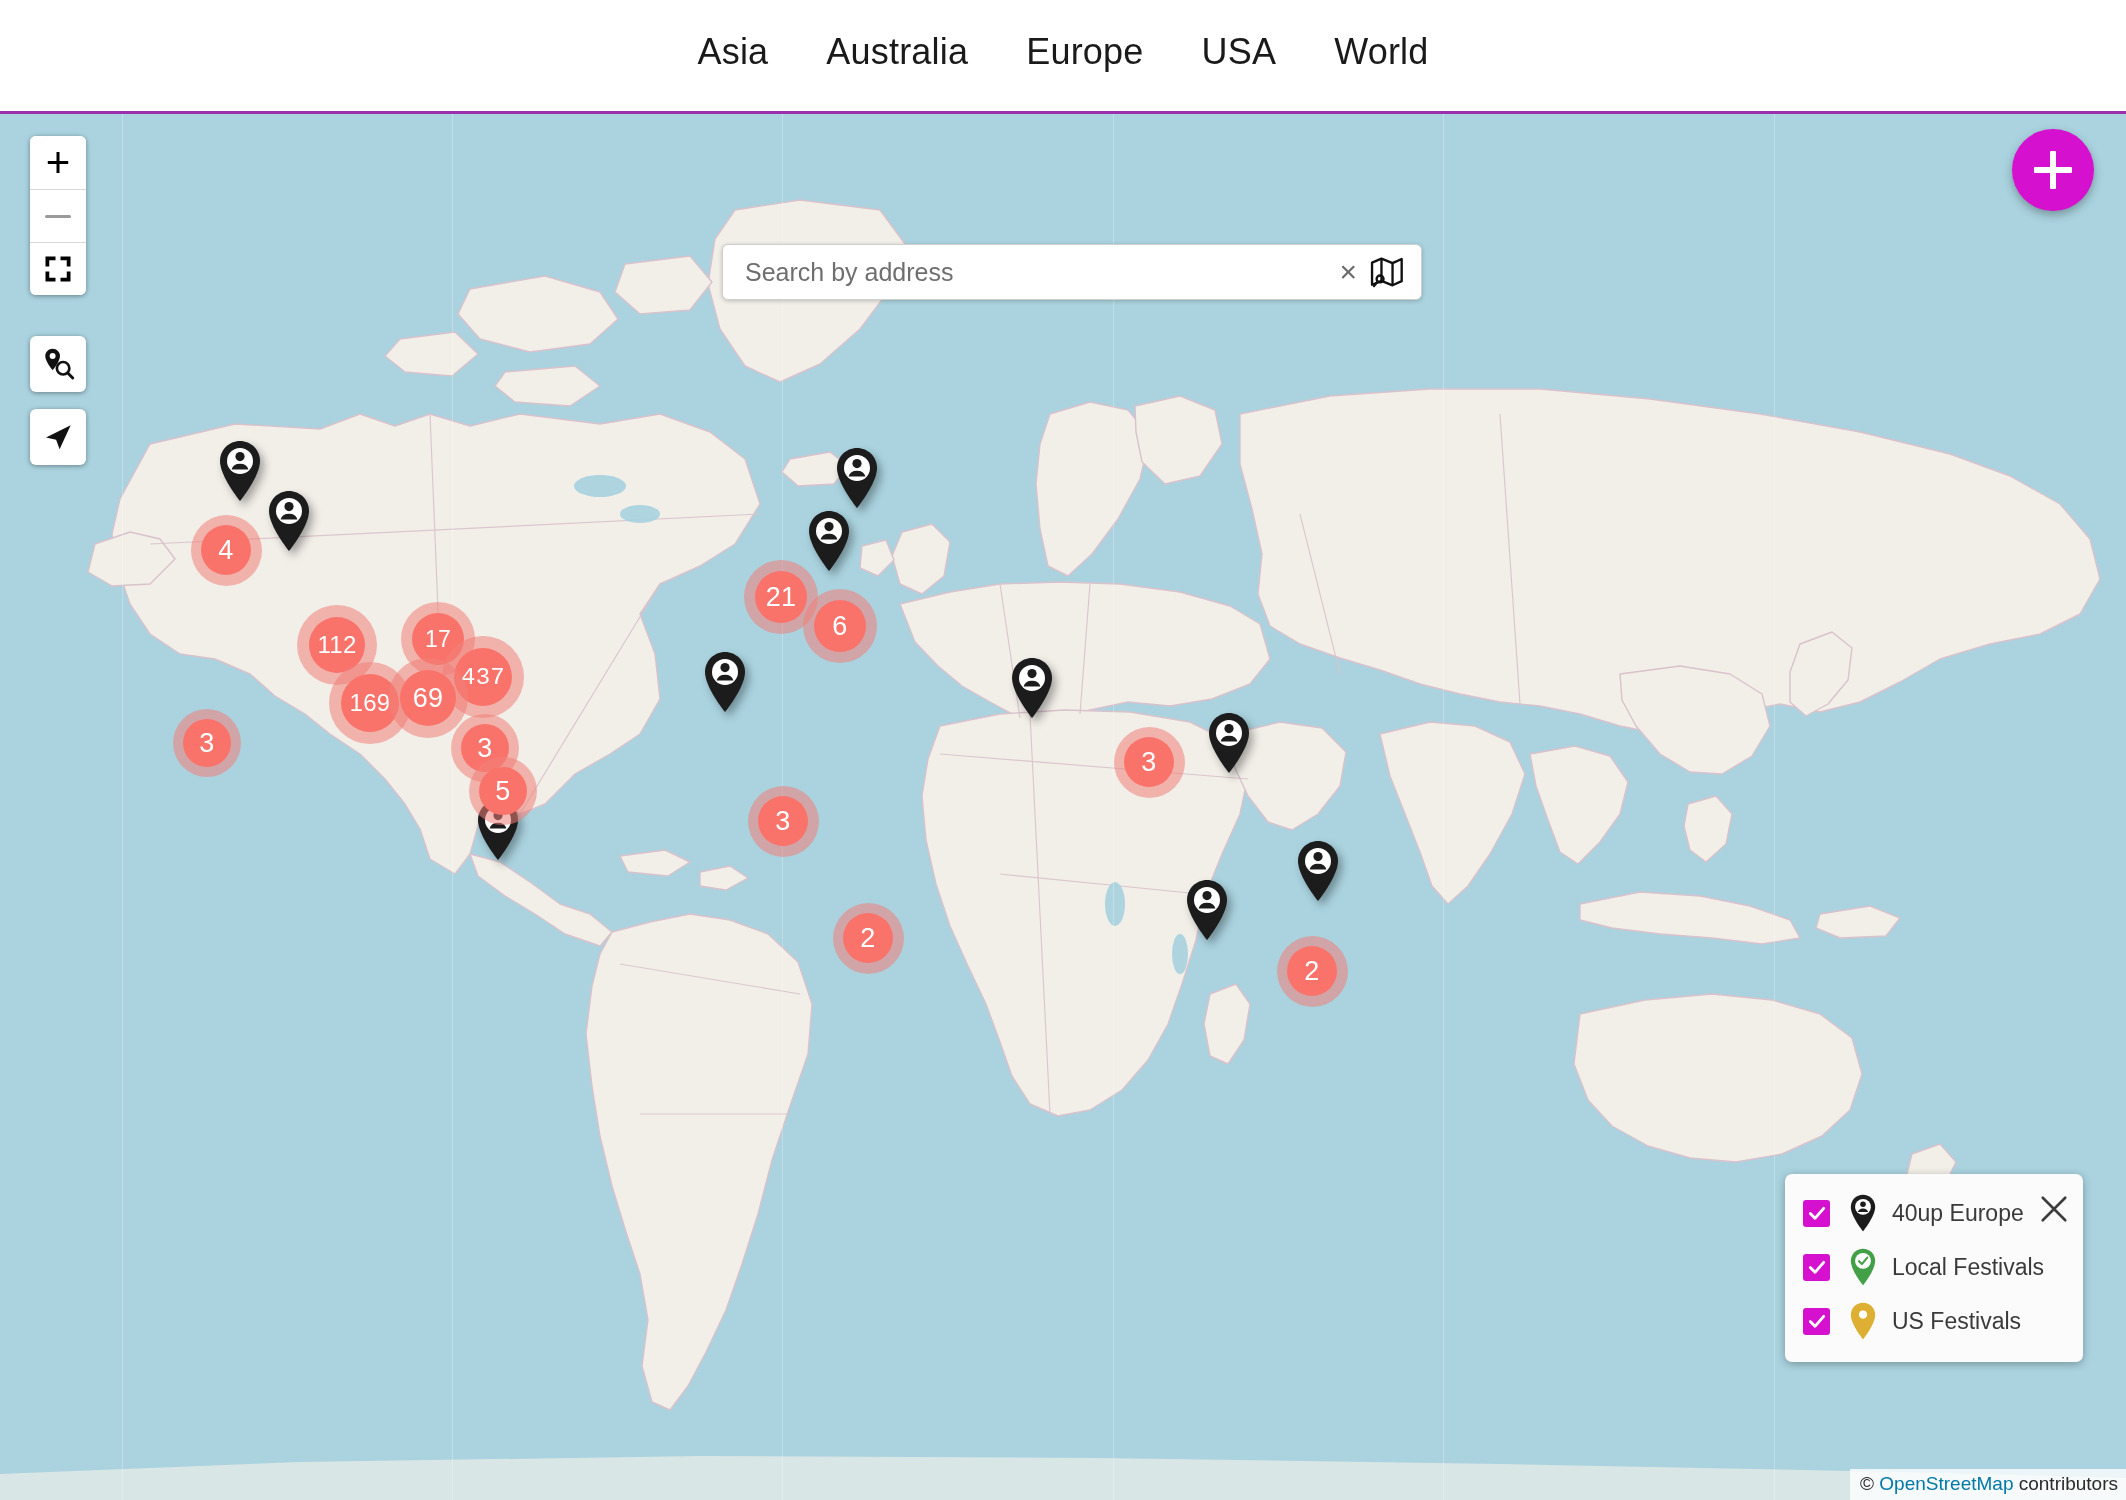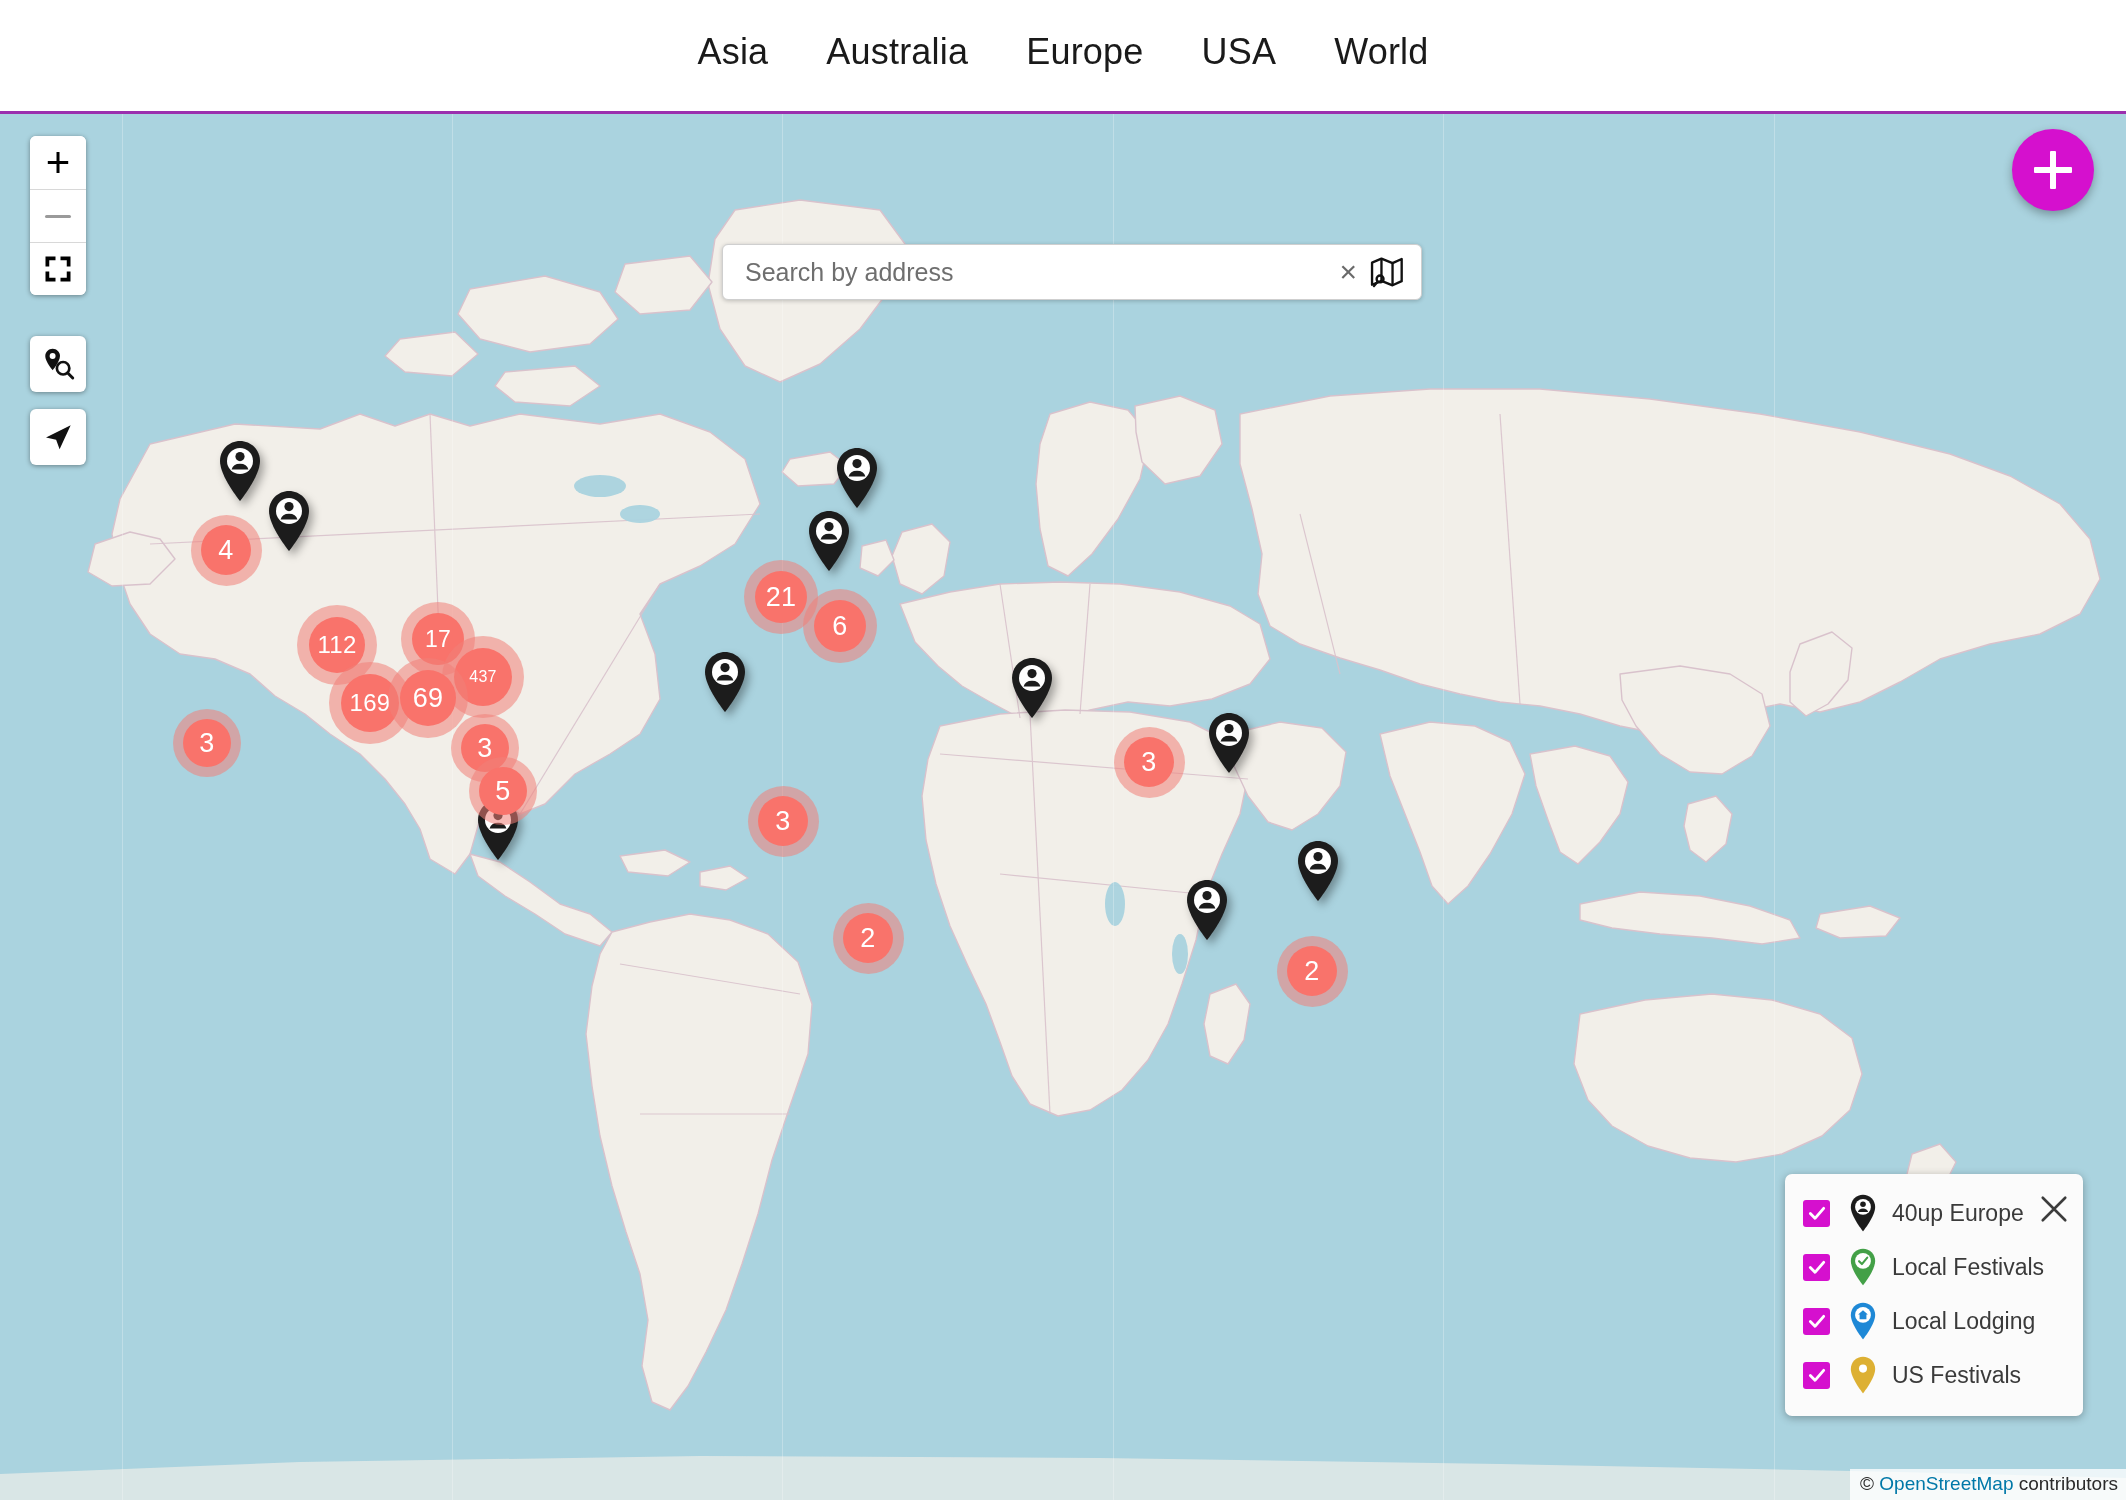--- a/index.html
+++ b/index.html
@@ -471,21 +471,21 @@
       <div class="cluster" style="width: 80px; height: 80px; left: 297px; top: 491px;">
         <div class="core" style="width: 56px; height: 56px; font-size: 24px;">112</div>
       </div>
       <div class="cluster" style="width: 74px; height: 74px; left: 401px; top: 488px;">
         <div class="core" style="width: 52px; height: 52px; font-size: 23px;">17</div>
       </div>
       <div class="cluster" style="width: 82px; height: 82px; left: 329px; top: 548px;">
         <div class="core" style="width: 58px; height: 58px; font-size: 24px;">169</div>
       </div>
       <div class="cluster" style="width: 82px; height: 82px; left: 442px; top: 522px;">
-        <div class="core" style="width: 58px; height: 58px; font-size: 16px;">437</div>
+        <div class="core" style="width: 58px; height: 58px; font-size: 24px; font-family: Liberation Mono, monospace;">437</div>
       </div>
       <div class="cluster" style="width: 80px; height: 80px; left: 388px; top: 544px;">
         <div class="core" style="width: 56px; height: 56px; font-size: 27px;">69</div>
       </div>
       <div class="cluster" style="width: 68px; height: 68px; left: 173px; top: 595px;">
         <div class="core" style="width: 48px; height: 48px; font-size: 27px;">3</div>
       </div>
       <div class="cluster" style="width: 68px; height: 68px; left: 451px; top: 600px;">
         <div class="core" style="width: 48px; height: 48px; font-size: 27px;">3</div>
       </div>
@@ -546,35 +546,20 @@
           <span class="lg-label">Local Festivals</span>
         </div>
         <div class="legend-row">
           <div class="lg-check">
             <svg width="20" height="20" viewBox="0 0 24 24">
               <path d="M4,12.6 L9.6,18.4 L20,6.4" fill="none" stroke="#fff" stroke-width="3.4" stroke-linecap="round" stroke-linejoin="round"></path>
             </svg>
           </div>
           <div class="lg-icon">
             <svg width="28" height="38" viewBox="0 0 46 62">
-              <path d="M23,1 C11.9,1 3,9.9 3,21 C3,36.5 23,61 23,61 C23,61 43,36.5 43,21 C43,9.9 34.1,1 23,1 Z" fill="#1e88d6"></path>
-              <circle cx="23" cy="21" r="13" fill="#fff"></circle>
-              <path d="M23,13.4 L31,20.4 L28.6,20.4 L28.6,28 L17.4,28 L17.4,20.4 L15,20.4 Z" fill="#1e88d6"></path>
-            </svg>
-          </div>
-          <span class="lg-label">Local Lodging</span>
-        </div>
-        <div class="legend-row">
-          <div class="lg-check">
-            <svg width="20" height="20" viewBox="0 0 24 24">
-              <path d="M4,12.6 L9.6,18.4 L20,6.4" fill="none" stroke="#fff" stroke-width="3.4" stroke-linecap="round" stroke-linejoin="round"></path>
-            </svg>
-          </div>
-          <div class="lg-icon">
-            <svg width="28" height="38" viewBox="0 0 46 62">
               <path d="M23,1 C11.9,1 3,9.9 3,21 C3,36.5 23,61 23,61 C23,61 43,36.5 43,21 C43,9.9 34.1,1 23,1 Z" fill="#ddb033"></path>
               <circle cx="23" cy="20.5" r="6.6" fill="#fff"></circle>
             </svg>
           </div>
           <span class="lg-label">US Festivals</span>
         </div>
       </div>
     <svg id="legend-close" viewBox="0 0 24 24">
       <path d="M3,3 L21,21 M21,3 L3,21" stroke="#3c3c3c" stroke-width="2.1" stroke-linecap="round" fill="none"></path>
     </svg>

